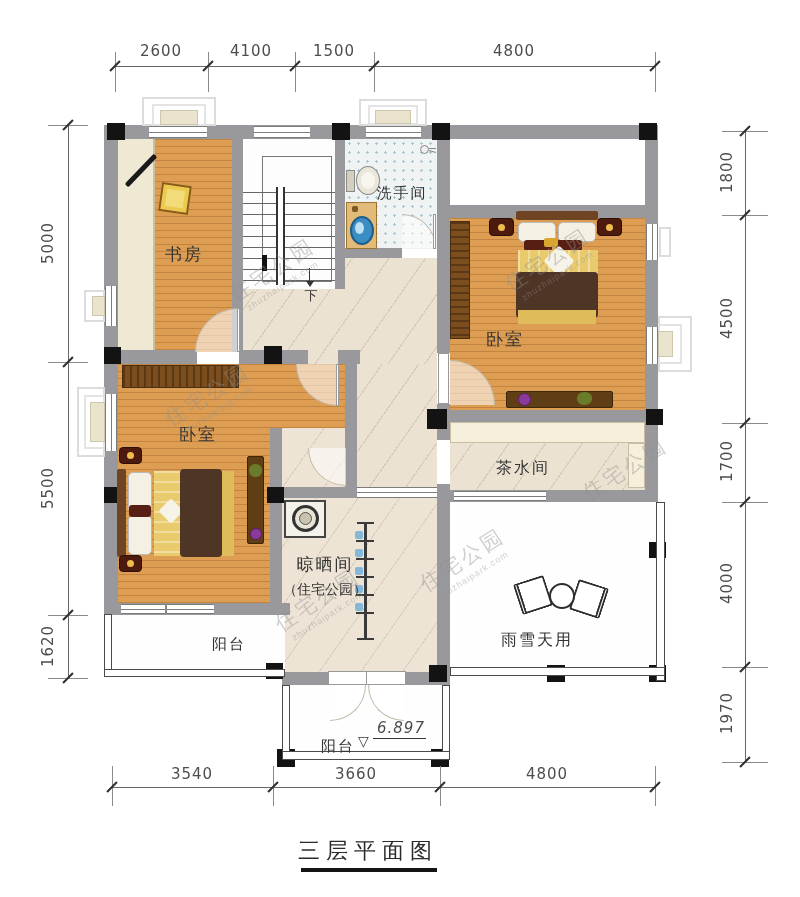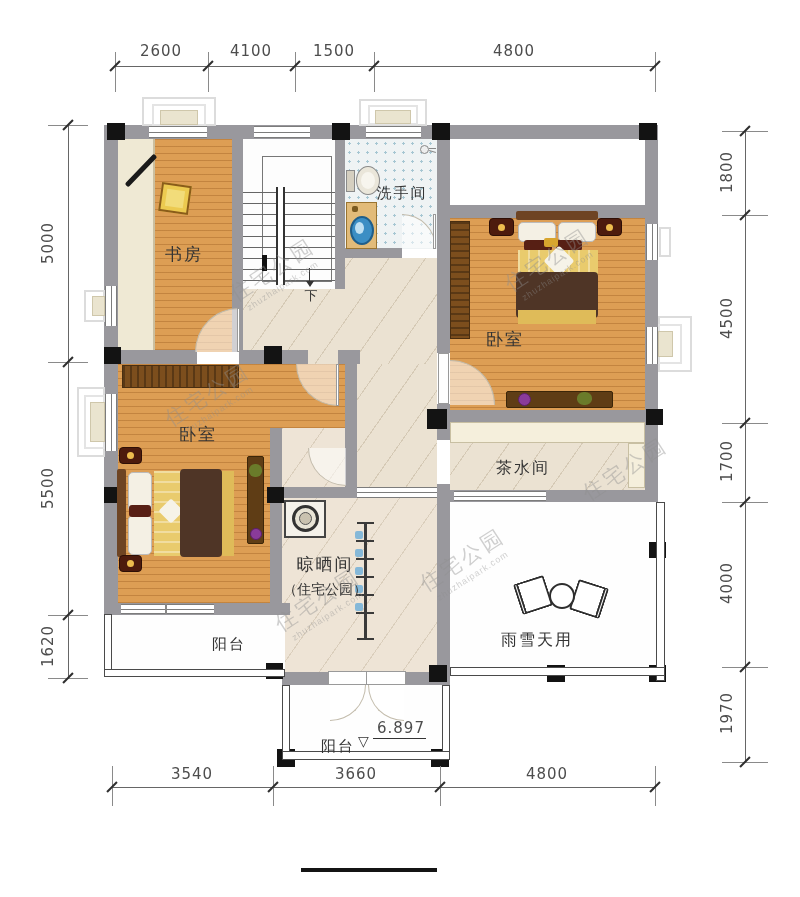--- a/index.html
+++ b/index.html
@@ -255,21 +255,21 @@
   <div class="label" style="left:470px;top:328px;width:70px;font-size:17px;">卧室</div>
   <div class="label" style="left:163px;top:423px;width:70px;font-size:17px;">卧室</div>
   <div class="label" style="left:483px;top:458px;width:80px;font-size:16px;">茶水间</div>
   <div class="label" style="left:285px;top:553px;width:80px;font-size:17px;">晾晒间</div>
   <div class="label" style="left:265px;top:581px;width:120px;font-size:14px;letter-spacing:0;">（住宅公园）</div>
   <div class="label" style="left:477px;top:630px;width:120px;font-size:16px;">雨雪天用</div>
   <div class="label" style="left:199px;top:635px;width:60px;font-size:15px;">阳台</div>
   <div class="label" style="left:308px;top:737px;width:60px;font-size:15px;">阳台</div>
   <div class="label" style="left:300px;top:287px;width:24px;font-size:13px;">下</div>
 
-  <div class="dimtxt" style="left:374px;top:719px;width:54px;">6.897</div>
+  <div class="dimtxt" style="left:374px;top:719px;width:54px;font-style:italic;">6.897</div>
   <div class="abs" style="left:373px;top:738px;width:53px;height:1px;background:#333;"></div>
   <div class="abs" style="left:358px;top:733px;font-size:14px;color:#333;font-family:'DejaVu Sans',sans-serif;">▽</div>
 
   <div class="wm" style="left:205px;top:255px;">
     <span class="cn">住宅公园</span>
     <span class="en">zhuzhaipark.com</span></div>
   <div class="wm" style="left:480px;top:245px;">
     <span class="cn">住宅公园</span>
     <span class="en">zhuzhaipark.com</span></div>
   <div class="wm" style="left:140px;top:380px;">
@@ -339,15 +339,16 @@
   <div class="tkv" style="left:440px;top:766px;height:40px;"></div>
   <div class="tkv" style="left:655px;top:766px;height:40px;"></div>
   <div class="slash" style="left:105px;top:786px;"></div>
     <div class="slash" style="left:266px;top:786px;"></div>
   <div class="slash" style="left:433px;top:786px;"></div>
     <div class="slash" style="left:648px;top:786px;"></div>
   <div class="dimtxt" style="left:162px;top:765px;width:60px;">3540</div>
   <div class="dimtxt" style="left:326px;top:765px;width:60px;">3660</div>
   <div class="dimtxt" style="left:517px;top:765px;width:60px;">4800</div>
 
+  <div class="label" style="left:288px;top:836px;width:160px;font-size:22px;letter-spacing:6px;color:#2b2b2b;">三层平面图</div>
   <div class="abs" style="left:301px;top:868px;width:136px;height:4px;background:#141414;"></div>
 
 </div>
 
 </body></html>

